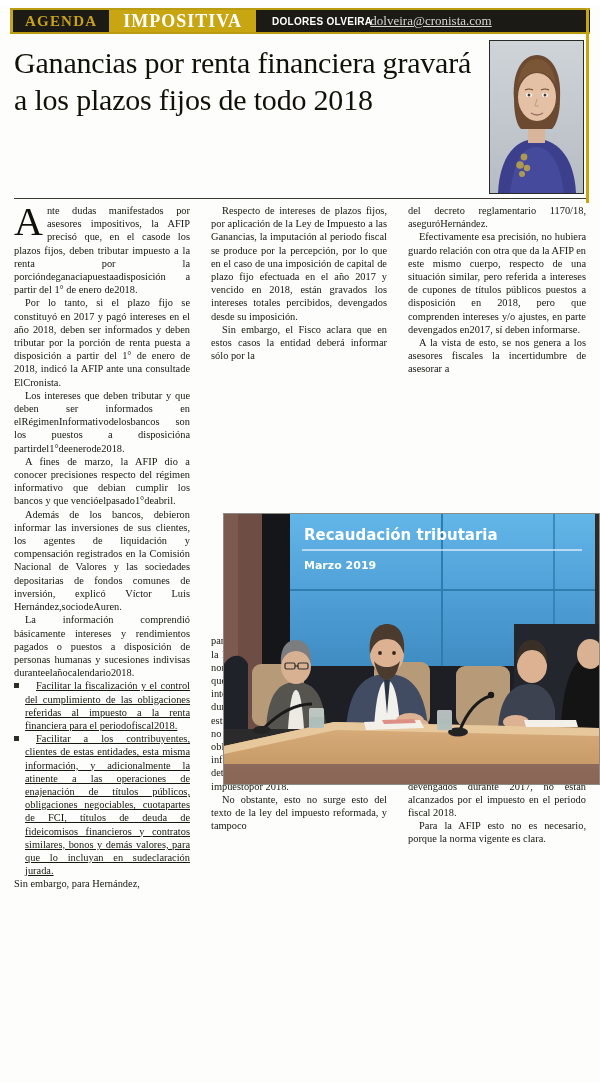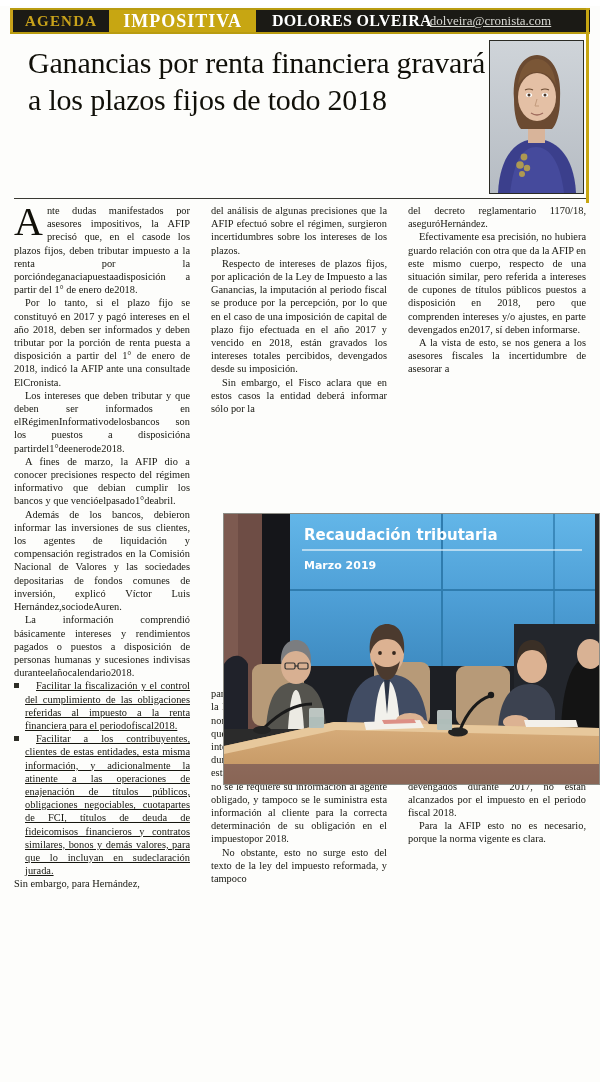--- a/index.html
+++ b/index.html
@@ -54,35 +54,35 @@
   .mh-byline{
     background:#1b1a15;
     flex:1;
     display:flex;align-items:center;
     padding-left:16px;
     white-space:nowrap;
     overflow:hidden;
   }
   .mh-author{
     color:#ffffff;
-    font-family:Liberation Serif, serif;
+    font-family:Liberation Sans, sans-serif;
     font-weight:bold;
-    font-size:16px;
+    font-size:10px;
     letter-spacing:.3px;
   }
   .mh-email{
     color:#d8d8d2;
     font-family:"Liberation Serif", serif;
     font-size:13px;
     text-decoration:underline;
     margin-left:-2px;
   }
   
   .headwrap{
-    position:absolute;left:28px;top:44px;width:472px;
+    position:absolute;left:14px;top:44px;width:472px;
   }
   .headline{
     font-family:"Liberation Serif", serif;
     font-weight:normal;
     font-size:30px;
     line-height:37px;
     color:#111009;
     margin:0;
     letter-spacing:-.2px;
   }
@@ -223,21 +223,20 @@
       <p>Los intereses que deben tributar y que deben ser informados en elRégimenInformativodelosbancos son los puestos a disposicióna partirdel1°deenerode2018.</p>
       <p>A fines de marzo, la AFIP dio a conocer precisiones respecto del régimen informativo que debian cumplir los bancos y que vencióelpasado1°deabril.</p>
       <p>Además de los bancos, debieron informar las inversiones de sus clientes, los agentes de liquidación y compensación registrados en la Comisión Nacional de Valores y las sociedades depositarias de fondos comunes de inversión, explicó Víctor Luis Hernández,sociodeAuren.</p>
       <p>La información comprendió básicamente intereses y rendimientos pagados o puestos a disposición de personas humanas y sucesiones indivisas duranteelañocalendario2018.</p>
       <p class="bullet-item"><span class="bullet-sq"></span><span>Facilitar la fiscalización y el control del cumplimiento de las obligaciones referidas al impuesto a la renta financiera para el periodofiscal2018.</span></p>
       <p class="bullet-item"><span class="bullet-sq"></span><span>Facilitar a los contribuyentes, clientes de estas entidades, esta misma información, y adicionalmente la atinente a las operaciones de enajenación de títulos públicos, obligaciones negociables, cuotapartes de FCI, títulos de deuda de fideicomisos financieros y contratos similares, bonos y demás valores, para que lo incluyan en sudeclaración jurada.</span></p>
       <p class="noind">Sin embargo, para Hernández,</p>
     </div>
 
     <div class="col c2">
-      <p class="noind">del análisis de algunas precisiones que la AFIP efectuó sobre el régimen, surgieron incertidumbres sobre los intereses de los plazos.</p>
       <p>Respecto de intereses de plazos fijos, por aplicación de la Ley de Impuesto a las Ganancias, la imputación al periodo fiscal se produce por la percepción, por lo que en el caso de una imposición de capital de plazo fijo efectuada en el año 2017 y vencido en 2018, están gravados los intereses totales percibidos, devengados desde su imposición.</p>
       <p>Sin embargo, el Fisco aclara que en estos casos la entidad deberá informar sólo por la</p>
       <div class="photo-gap"></div>
       <p class="noind">parte de intereses devengada en 2018. A la luz de los objetivos perseguidos por la norma, la interpretación lógica debiera ser que la AFIP está interpretando que los intereses devengados por el plazo fijo durante 2017 y percibidos en 2018 no están gravados por el impuesto, dado que no se le requiere su información al agente obligado, y tampoco se le suministra esta información al cliente para la correcta determinación de su obligación en el impuestopor 2018.</p>
       <p>No obstante, esto no surge esto del texto de la ley del impuesto reformada, y tampoco</p>
     </div>
 
     <div class="col c3">
       <p class="noind">del decreto reglamentario 1170/18, aseguróHernández.</p>
       <p>Efectivamente esa precisión, no hubiera guardo relación con otra que da la AFIP en este mismo cuerpo, respecto de una situación similar, pero referida a intereses de cupones de títulos públicos puestos a disposición en 2018, pero que comprenden intereses y/o ajustes, en parte devengados en2017, sí deben informarse.</p>

